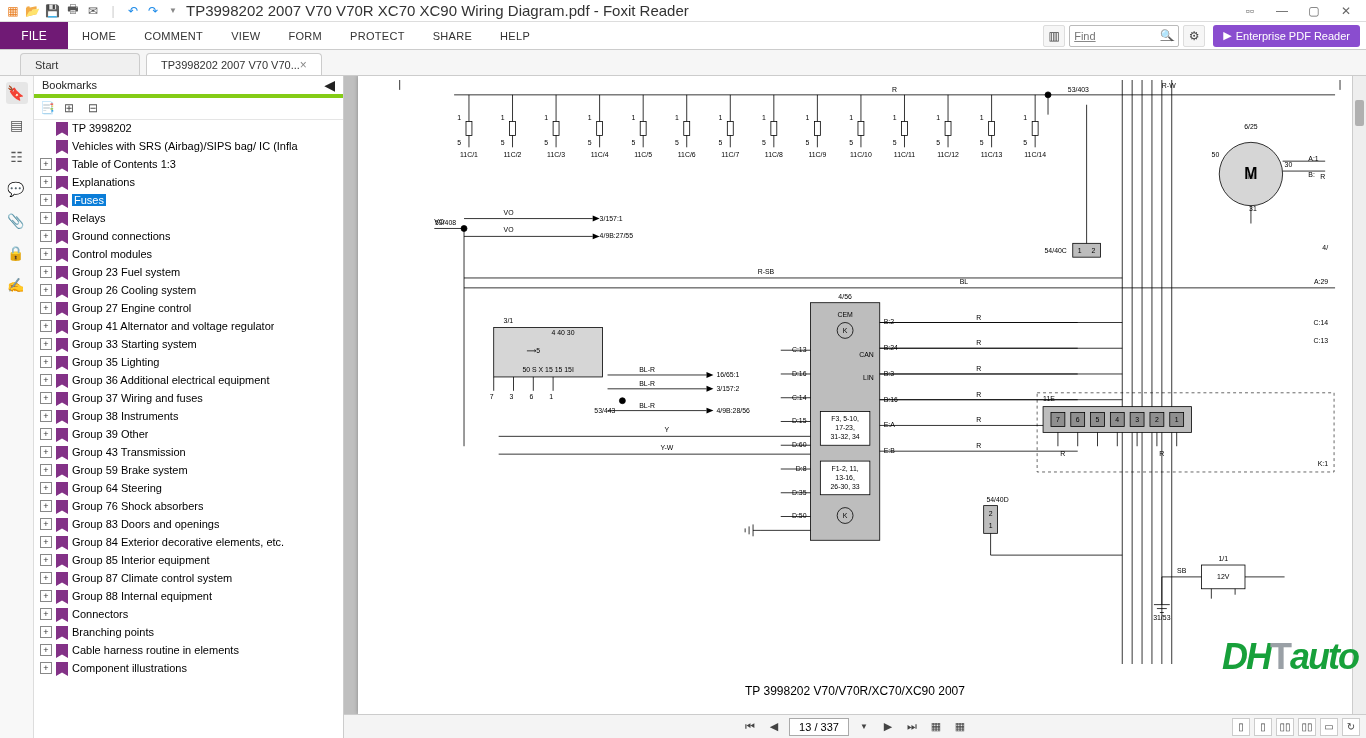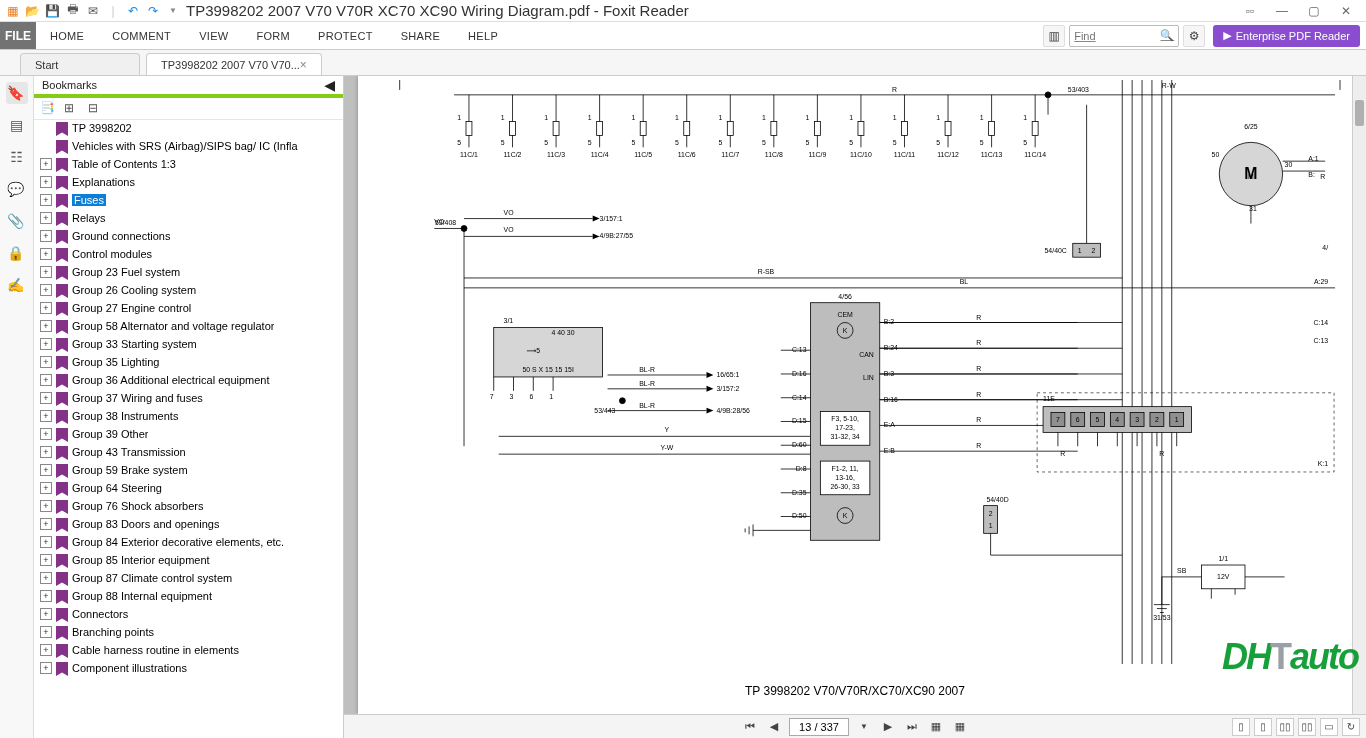--- a/index.html
+++ b/index.html
@@ -8,21 +8,21 @@
 
 .title-bar { height: 22px; background: #fff; display: flex; align-items: center; border-bottom: 1px solid #ddd; }
 .title-bar .quick-tools { display: flex; gap: 2px; padding: 0 4px; }
 .title-bar .quick-tools .qt { width: 18px; height: 18px; display: flex; align-items: center; justify-content: center; font-size: 12px; cursor: pointer; }
 .title-bar .title-text { flex: 1; font-size: 15px; color: #333; }
 .title-bar .win-controls { display: flex; gap: 4px; padding: 0 6px; }
 .title-bar .win-controls .wc { width: 28px; height: 18px; display: flex; align-items: center; justify-content: center; cursor: pointer; color: #666; }
 
 
 .menu-bar { height: 28px; display: flex; align-items: stretch; border-bottom: 1px solid #ccc; background: #fff; position: relative; }
-.menu-bar .file-btn { width: 36px; background: #737373; color: #fff; display: flex; align-items: center; justify-content: center; font-size: 12px; font-weight: 700; cursor: pointer; }
+.menu-bar .file-btn { width: 68px; background: #701a75; color: #fff; display: flex; align-items: center; justify-content: center; font-size: 12px; font-weight: 400; cursor: pointer; }
 .menu-bar .tab { padding: 0 14px; display: flex; align-items: center; font-size: 11px; color: #333; cursor: pointer; letter-spacing: 0.3px; }
 .menu-bar .right-tools { margin-left: auto; display: flex; align-items: center; gap: 4px; padding-right: 6px; }
 .menu-bar .right-tools .tool { width: 22px; height: 22px; display: flex; align-items: center; justify-content: center; cursor: pointer; color: #444; background:#f6f6f6; border:1px solid #ddd; border-radius:2px;}
 .search-box { display: flex; align-items: center; border: 1px solid #bbb; height: 22px; width: 110px; padding: 0 4px; font-size: 11px; color: #888; border-radius: 2px; text-decoration: underline; }
 .search-box input{ border:none; outline:none; width:70px; font-size:11px; color:#444;}
 .enterprise-btn { height: 22px; background: #8a4dcf; color: #fff; border-radius: 3px; display: flex; align-items: center; padding: 0 10px; font-size: 11px; cursor: pointer; white-space: nowrap; margin-left: 4px; }
 
 
 .doc-tabs { height: 26px; background: #f6f6f6; border-bottom: 1px solid #ccc; display: flex; align-items: flex-end; padding-left: 20px; }
 .doc-tab { height: 22px; background: #fff; border: 1px solid #ccc; border-bottom: none; border-radius: 4px 4px 0 0; display: flex; align-items: center; padding: 0 14px; font-size: 11px; color: #333; margin-right: 6px; cursor: pointer; min-width: 120px; }
@@ -202,21 +202,21 @@
           <span class="label">Group 26 Cooling system</span>
         </div>
         <div class="bm-item">
           <span class="expander">+</span>
           <span class="bicon"></span>
           <span class="label">Group 27 Engine control</span>
         </div>
         <div class="bm-item">
           <span class="expander">+</span>
           <span class="bicon"></span>
-          <span class="label">Group 58 Alternator and voltage regulator</span>
+          <span class="label">Group 41 Alternator and voltage regulator</span>
         </div>
         <div class="bm-item">
           <span class="expander">+</span>
           <span class="bicon"></span>
           <span class="label">Group 33 Starting system</span>
         </div>
         <div class="bm-item">
           <span class="expander">+</span>
           <span class="bicon"></span>
           <span class="label">Group 35 Lighting</span>

